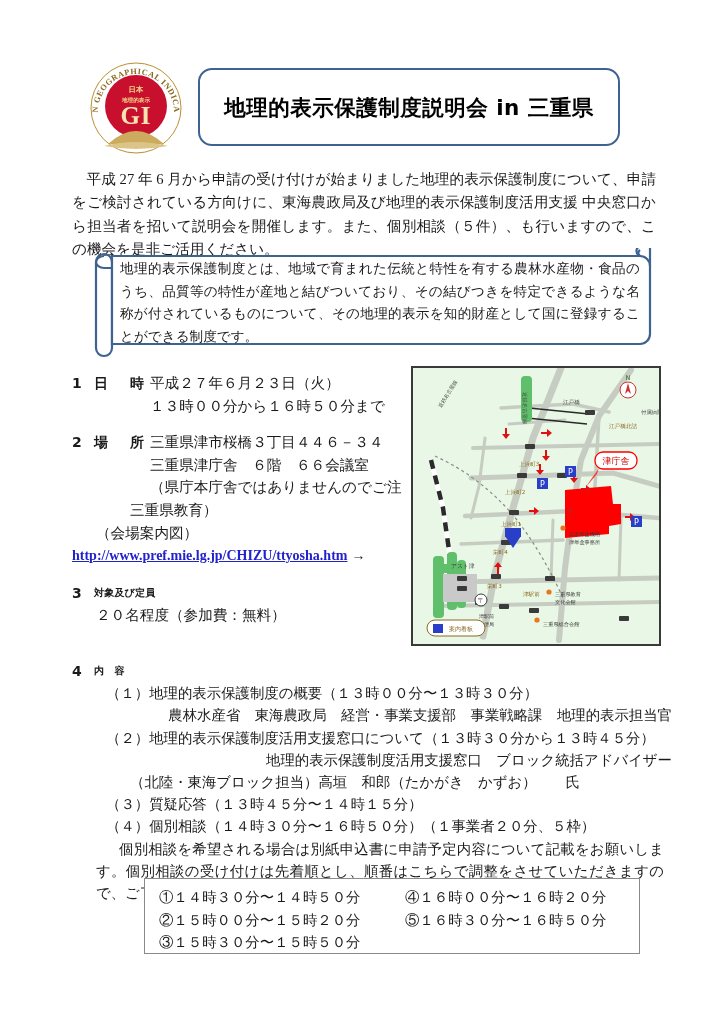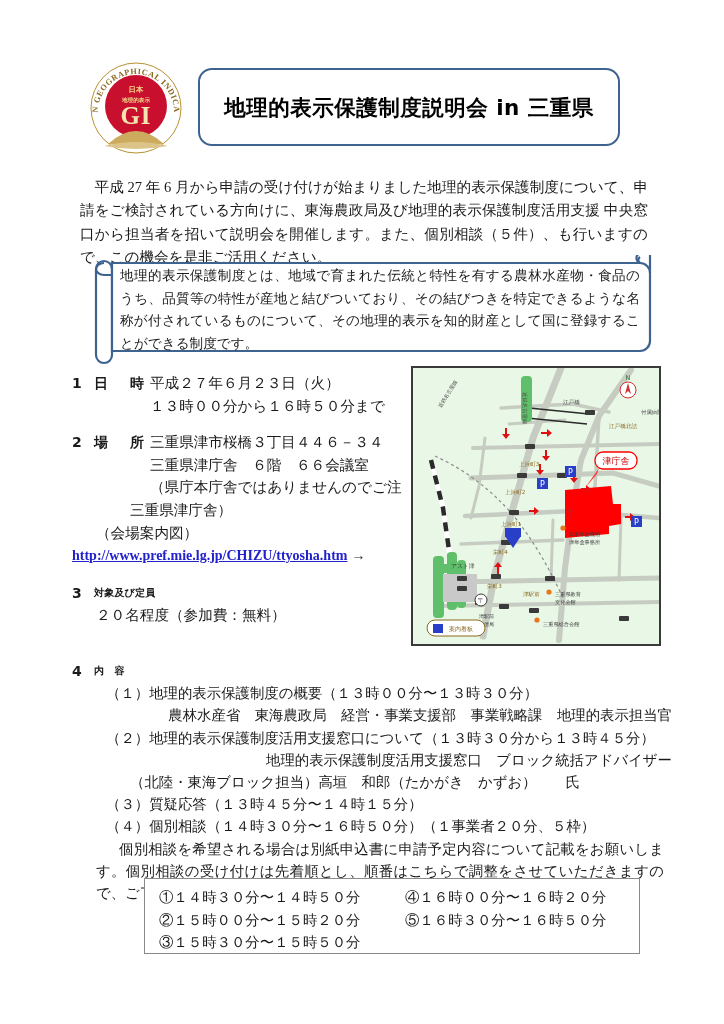--- a/index.html
+++ b/index.html
@@ -69,27 +69,27 @@
     position: absolute;
     left: 64px;
     top: 160px;
     width: 600px;
     font-size: 14.6px;
     line-height: 23.4px;
     text-align: justify;
     text-justify: inter-character;
     color: #1a1a1a;
   }
-  .intro p { margin: 16px; text-indent: 1em; }
+  .intro p { margin: 8px; text-indent: 1em; }
 
   
   .scroll-box {
     position: absolute;
     left: 88px;
-    top: 255px;
+    top: 248px;
     width: 576px;
     height: 112px;
   }
   .scroll-box svg {
     position: absolute;
     left: 0; top: 0;
     display: block;
   }
   .scroll-text {
     position: absolute;
@@ -285,21 +285,21 @@
     <div class="gap"></div>
 
     <div class="sec">
       <div class="row">
         <span class="row-num">2</span>
         <span class="row-lbl">場　所</span>
         <span class="row-val">三重県津市桜橋３丁目４４６－３４</span>
       </div>
       <div class="indent-78">三重県津庁舎　６階　６６会議室</div>
       <div class="indent-78">（県庁本庁舎ではありませんのでご注</div>
-      <div class="indent-58">三重県津庁舎）</div>
+      <div class="indent-58">三重県教育）</div>
       <div class="indent-24">（会場案内図）</div>
       <div>
         <a class="url-link" href="#">http://www.pref.mie.lg.jp/CHIZU/ttyosha.htm</a><span class="url-arrow">→</span>
       </div>
     </div>
 
     <div class="gap"></div>
 
     <div class="sec">
       <div class="row">

